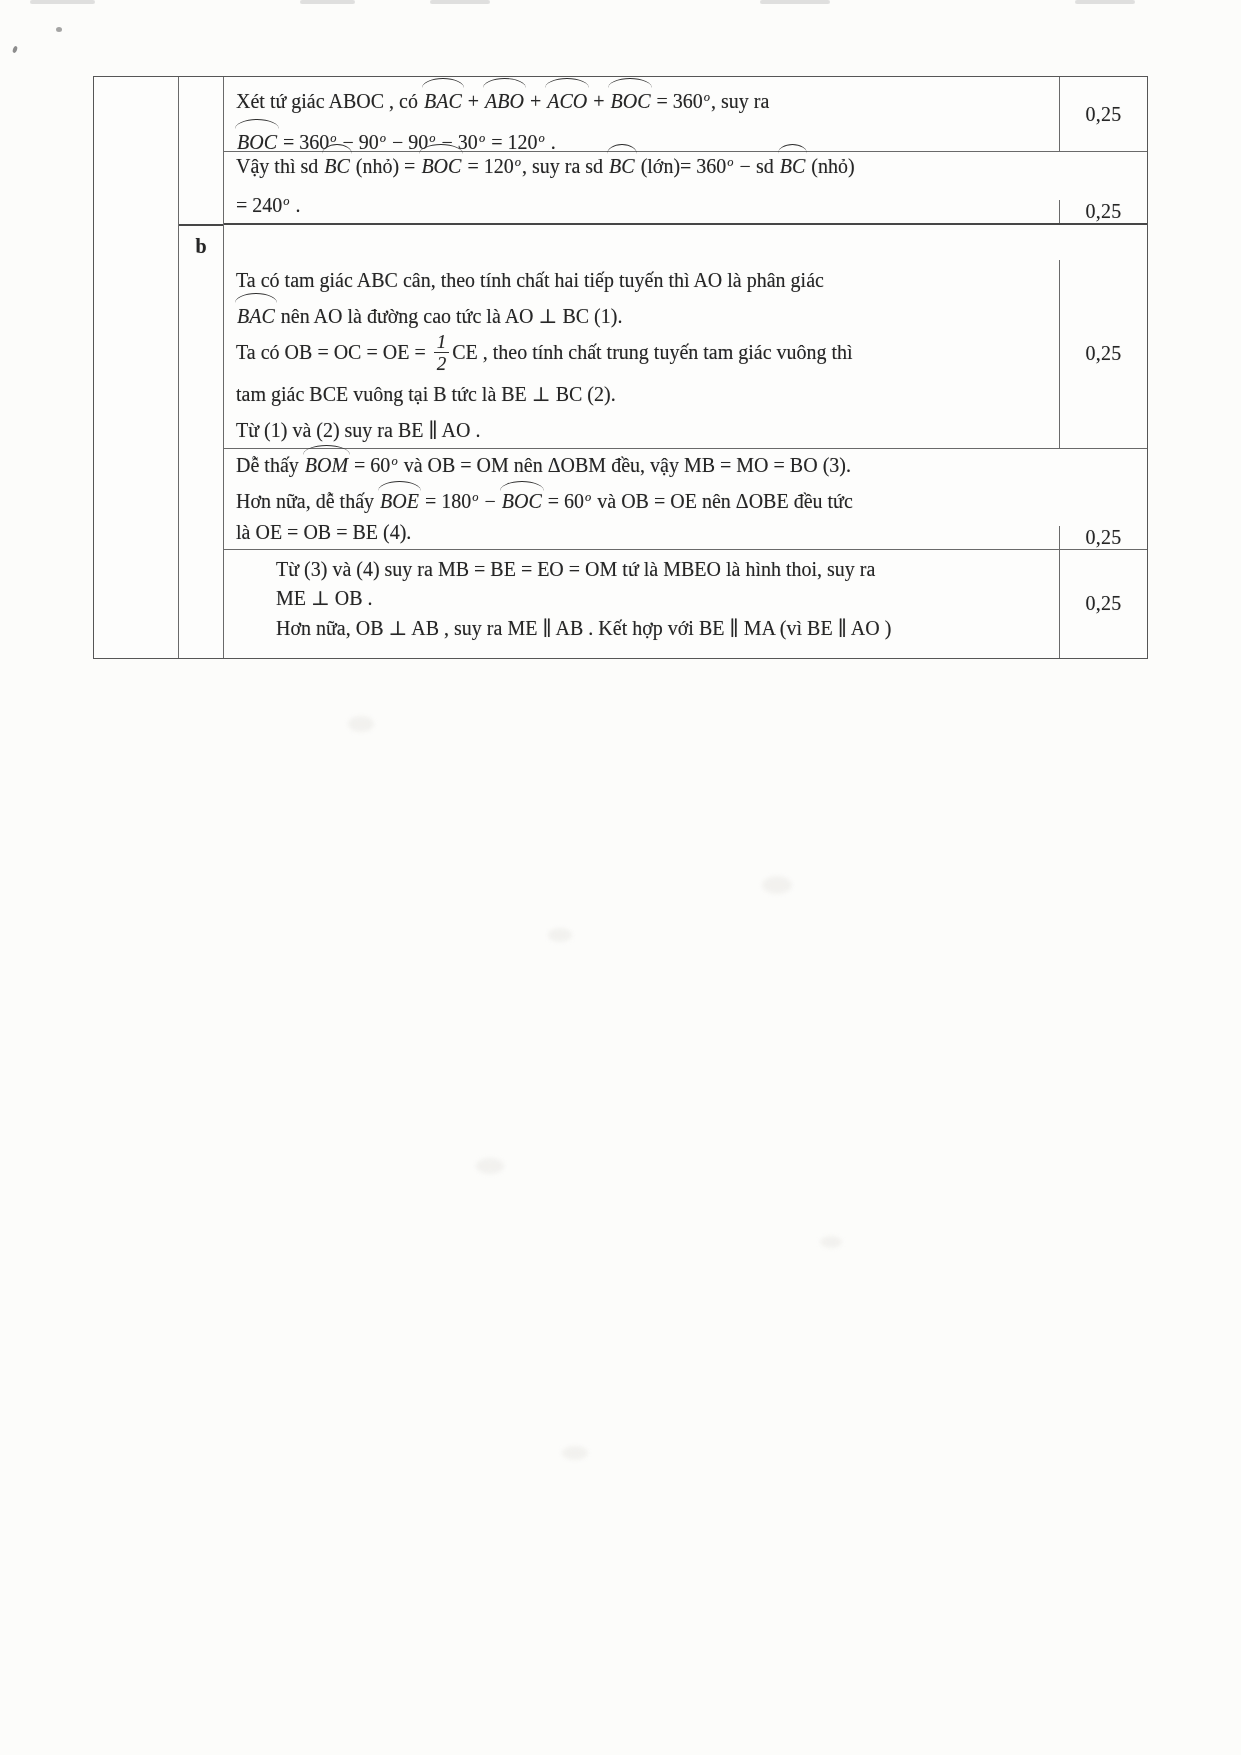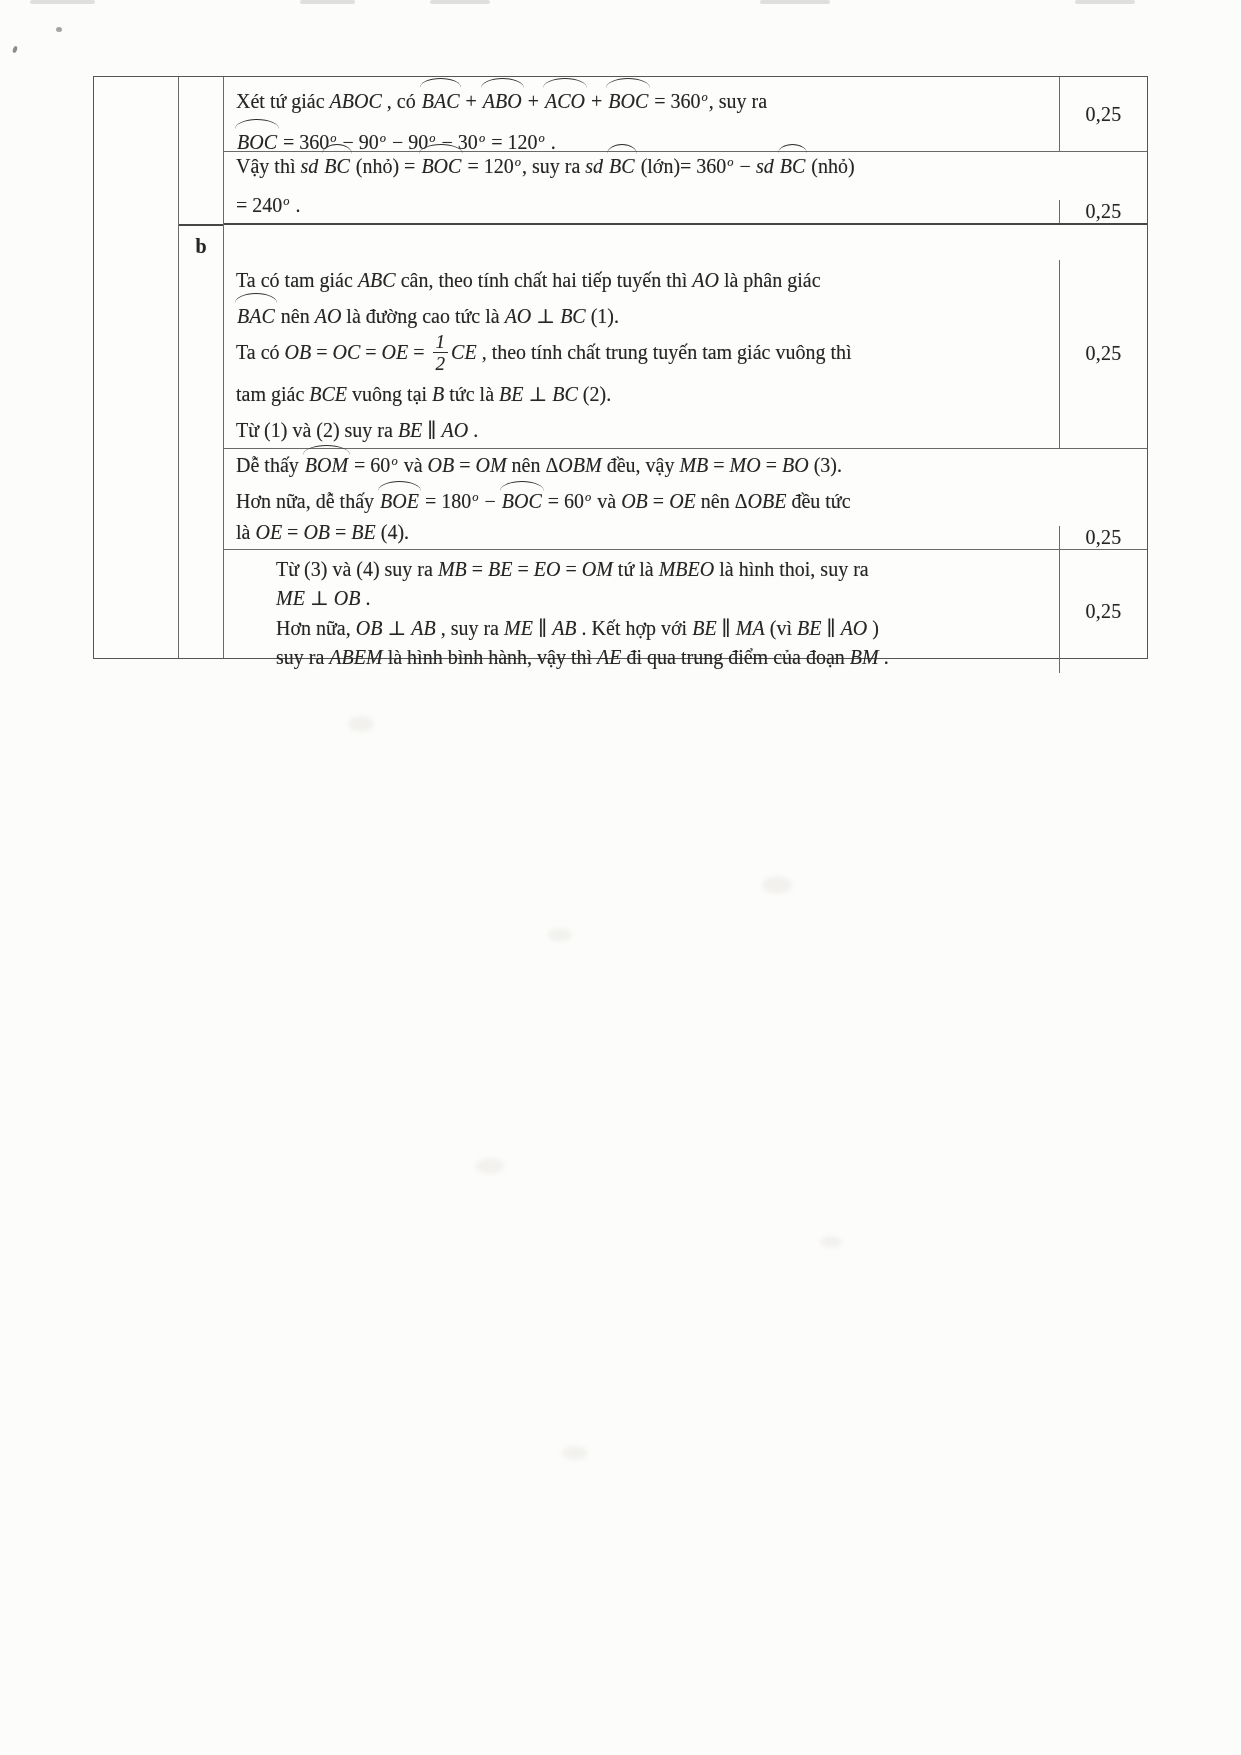--- a/index.html
+++ b/index.html
@@ -39,21 +39,21 @@
     display:flex;align-items:center;justify-content:center;
     font-size:20px;letter-spacing:.3px;
   }
   .line{white-space:nowrap;}
   .r1{height:75px;}  .r1 .line{line-height:37px;}
   .r2{height:73px;}  .r2 .line{line-height:35px;}
   .r3{height:201px;margin-top:35px;} .r3 .line{line-height:36px;}
   .r4{height:101px;align-items:flex-end;} .r4 .content{padding-top:5px;} .r4 .line{line-height:31.5px;}
   .r5{height:129px;} .r5 .content{padding-top:5px;} .r5 .line{line-height:29.5px;margin-left:40px;}
   
-  .var{font-style:italic;}
+  .var{}
   .txt{font-style:normal;}
   .arc-wrap{font-style:italic;position:relative;display:inline-block;padding:0 1px;}
   .arc-wrap::before{
     content:"";position:absolute;left:-1px;right:-1px;top:-5px;height:9px;
     border-top:1.6px solid #2e2e2e;
     border-radius:50% 50% 0 0 / 100% 100% 0 0;
   }
   sup.deg{font-style:italic;font-size:12.5px;vertical-align:7px;margin:0 1px;}
   .frac{
     display:inline-flex;flex-direction:column;vertical-align:middle;
@@ -121,18 +121,17 @@
           <div class="line"><span class="txt">Hơn nữa, dễ thấy </span><span class="arc-wrap">BOE</span><span class="txt"> = 180</span><sup class="deg">o</sup><span class="txt"> − </span><span class="arc-wrap">BOC</span><span class="txt"> = 60</span><sup class="deg">o</sup><span class="txt"> và </span><span class="var">OB</span><span class="txt"> = </span><span class="var">OE</span><span class="txt"> nên Δ</span><span class="var">OBE</span><span class="txt"> đều tức</span></div>
           <div class="line"><span class="txt">là </span><span class="var">OE</span><span class="txt"> = </span><span class="var">OB</span><span class="txt"> = </span><span class="var">BE</span><span class="txt"> (4).</span></div>
         </div>
         <div class="score">0,25</div>
       </div>
       <div class="row r5">
         <div class="content">
           <div class="line"><span class="txt">Từ (3) và (4) suy ra </span><span class="var">MB</span><span class="txt"> = </span><span class="var">BE</span><span class="txt"> = </span><span class="var">EO</span><span class="txt"> = </span><span class="var">OM</span><span class="txt"> tứ là </span><span class="var">MBEO</span><span class="txt"> là hình thoi, suy ra</span></div>
           <div class="line"><span class="var">ME</span><span class="txt"> ⊥ </span><span class="var">OB</span><span class="txt"> .</span></div>
           <div class="line"><span class="txt">Hơn nữa, </span><span class="var">OB</span><span class="txt"> ⊥ </span><span class="var">AB</span><span class="txt"> , suy ra </span><span class="var">ME</span><span class="txt"> ∥ </span><span class="var">AB</span><span class="txt"> . Kết hợp với </span><span class="var">BE</span><span class="txt"> ∥ </span><span class="var">MA</span><span class="txt"> (vì </span><span class="var">BE</span><span class="txt"> ∥ </span><span class="var">AO</span><span class="txt"> )</span></div>
-          <div class="line"><span class="txt">suy ra </span><span class="var">ABEM</span><span class="txt"> là hình bình hành, vậy thì </span><span class="var">AE</span><span class="txt"> đi qua trung điểm của đoạn </span><span class="var">BM</span><span class="txt"> .</span></div>
         </div>
         <div class="score">0,25</div>
       </div>
     </div>
 </div>
 
 </body></html>

